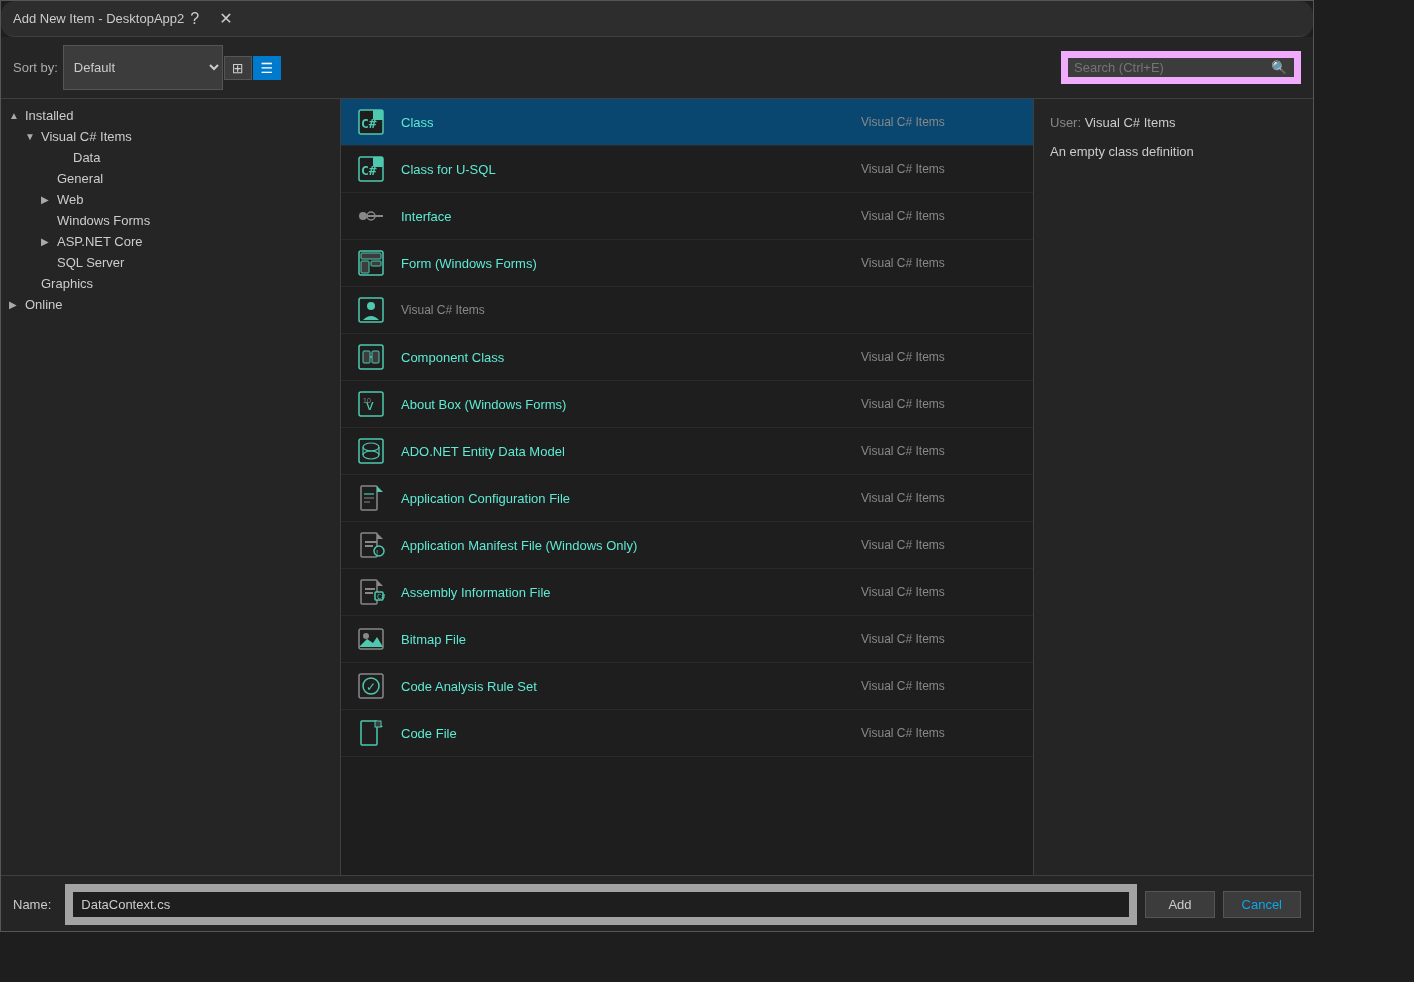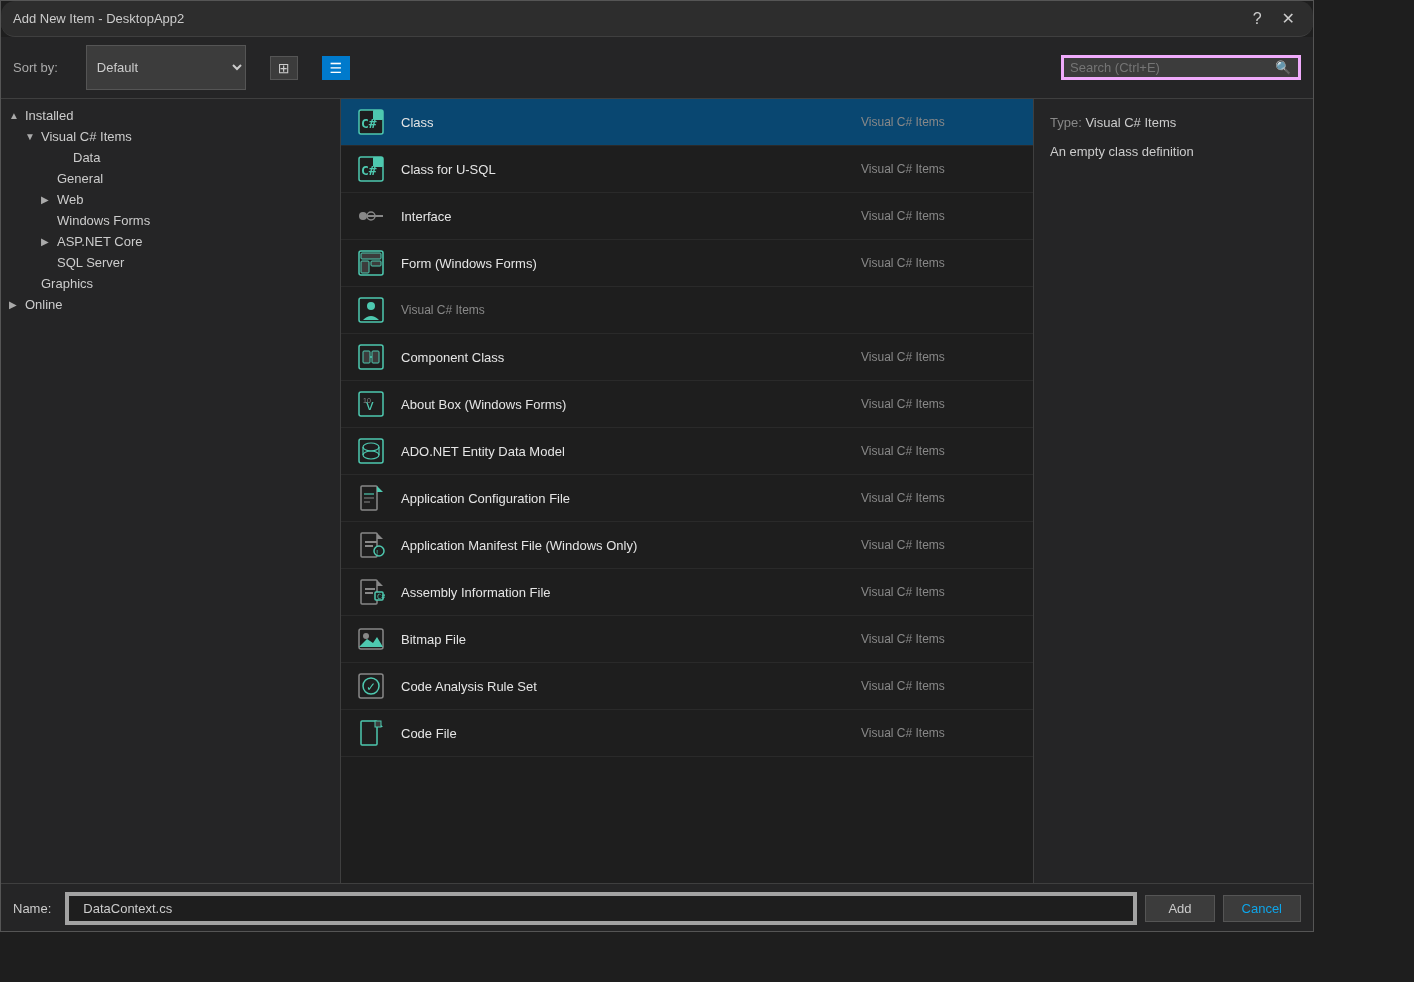--- a/index.html
+++ b/index.html
@@ -12,21 +12,21 @@
       height: 932px;
       overflow: hidden;
       border: 1px solid #555;
     }
 
     .title-bar {
       background: #2d2d2d;
       height: 36px;
       display: flex;
       align-items: center;
-      justify-content: space-between;
+      justify-content: flex-start;
       padding: 0 12px;
       border-bottom: 1px solid #3f3f3f;
       border-radius: 14px;
     }
     .title-bar-left {
       font-size: 13px;
       color: #cccccc;
     }
     .title-bar-right {
       display: flex;
@@ -46,21 +46,21 @@
       flex-direction: column;
       height: calc(932px - 36px);
     }
 
     .top-bar {
       display: flex;
       align-items: center;
       padding: 8px 12px;
       background: #252526;
       border-bottom: 1px solid #3f3f3f;
-      gap: 24px;
+      gap: 1px;
     }
     .sort-label {
       color: #aaa;
       margin-right: 4px;
       white-space: nowrap;
     }
     .sort-select {
       background: #3c3c3c;
       border: 1px solid #555;
       color: #ccc;
@@ -79,21 +79,21 @@
     .view-btn.active {
       background: #007acc;
       border-color: #007acc;
       color: white;
     }
     .search-box {
       margin-left: auto;
       display: flex;
       align-items: center;
       background: #3c3c3c;
-      border: 3px solid #f0abfc;
+      border: 7px solid #f0abfc;
       padding: 2px 6px;
       width: 240px;
     }
     .search-input {
       background: none;
       border: none;
       color: #ccc;
       outline: none;
       font-size: 13px;
       width: 100%;
@@ -152,21 +152,21 @@
       width: 36px;
       height: 36px;
       margin-right: 12px;
       flex-shrink: 0;
       display: flex;
       align-items: center;
       justify-content: center;
     }
     .item-name {
       flex: 1;
-      color: #e5e5e5;
+      color: #5eead4;
       font-size: 13px;
     }
     .item-category {
       color: #888;
       font-size: 12px;
       width: 160px;
       text-align: left;
     }
 
     
@@ -188,23 +188,23 @@
       border-top: 1px solid #3f3f3f;
       padding: 8px 12px;
       display: flex;
       align-items: center;
       gap: 8px;
     }
     .name-label { color: #ccc; font-size: 13px; margin-right: 6px; }
     .name-input {
       flex: 1;
       background: #1e1e1e;
-      border: 4px solid #a3a3a3;
+      border: 8px solid #a3a3a3;
       color: #ccc;
-      padding: 5px 14px;
+      padding: 5px 8px;
       font-size: 13px;
       outline: none;
     }
     .btn-add {
       background: #3c3c3c;
       border: 1px solid #555;
       color: #ccc;
       padding: 5px 22px;
       cursor: pointer;
       font-size: 13px;
@@ -459,21 +459,21 @@
       <rect x="18" y="2" width="6" height="6" fill="#3c3c3c" stroke="#4ec9b0" stroke-width="1"></rect>
     </svg>
           </div>
           <span class="item-name">Code File</span>
           <span class="item-category">Visual C# Items</span>
         </div>
       </div>
 
     <div class="right-panel">
       <div class="type-row">
-        <span class="type-label">Type:</span>
+        <span class="type-label">User:</span>
         <span class="type-value">Visual C# Items</span>
       </div>
       <div class="description">An empty class definition</div>
     </div>
   </div>
 
   <div class="bottom-bar">
     <span class="name-label">Name:</span>
     <input class="name-input" type="text" value="DataContext.cs" style="">
     <button class="btn-add">Add</button>

